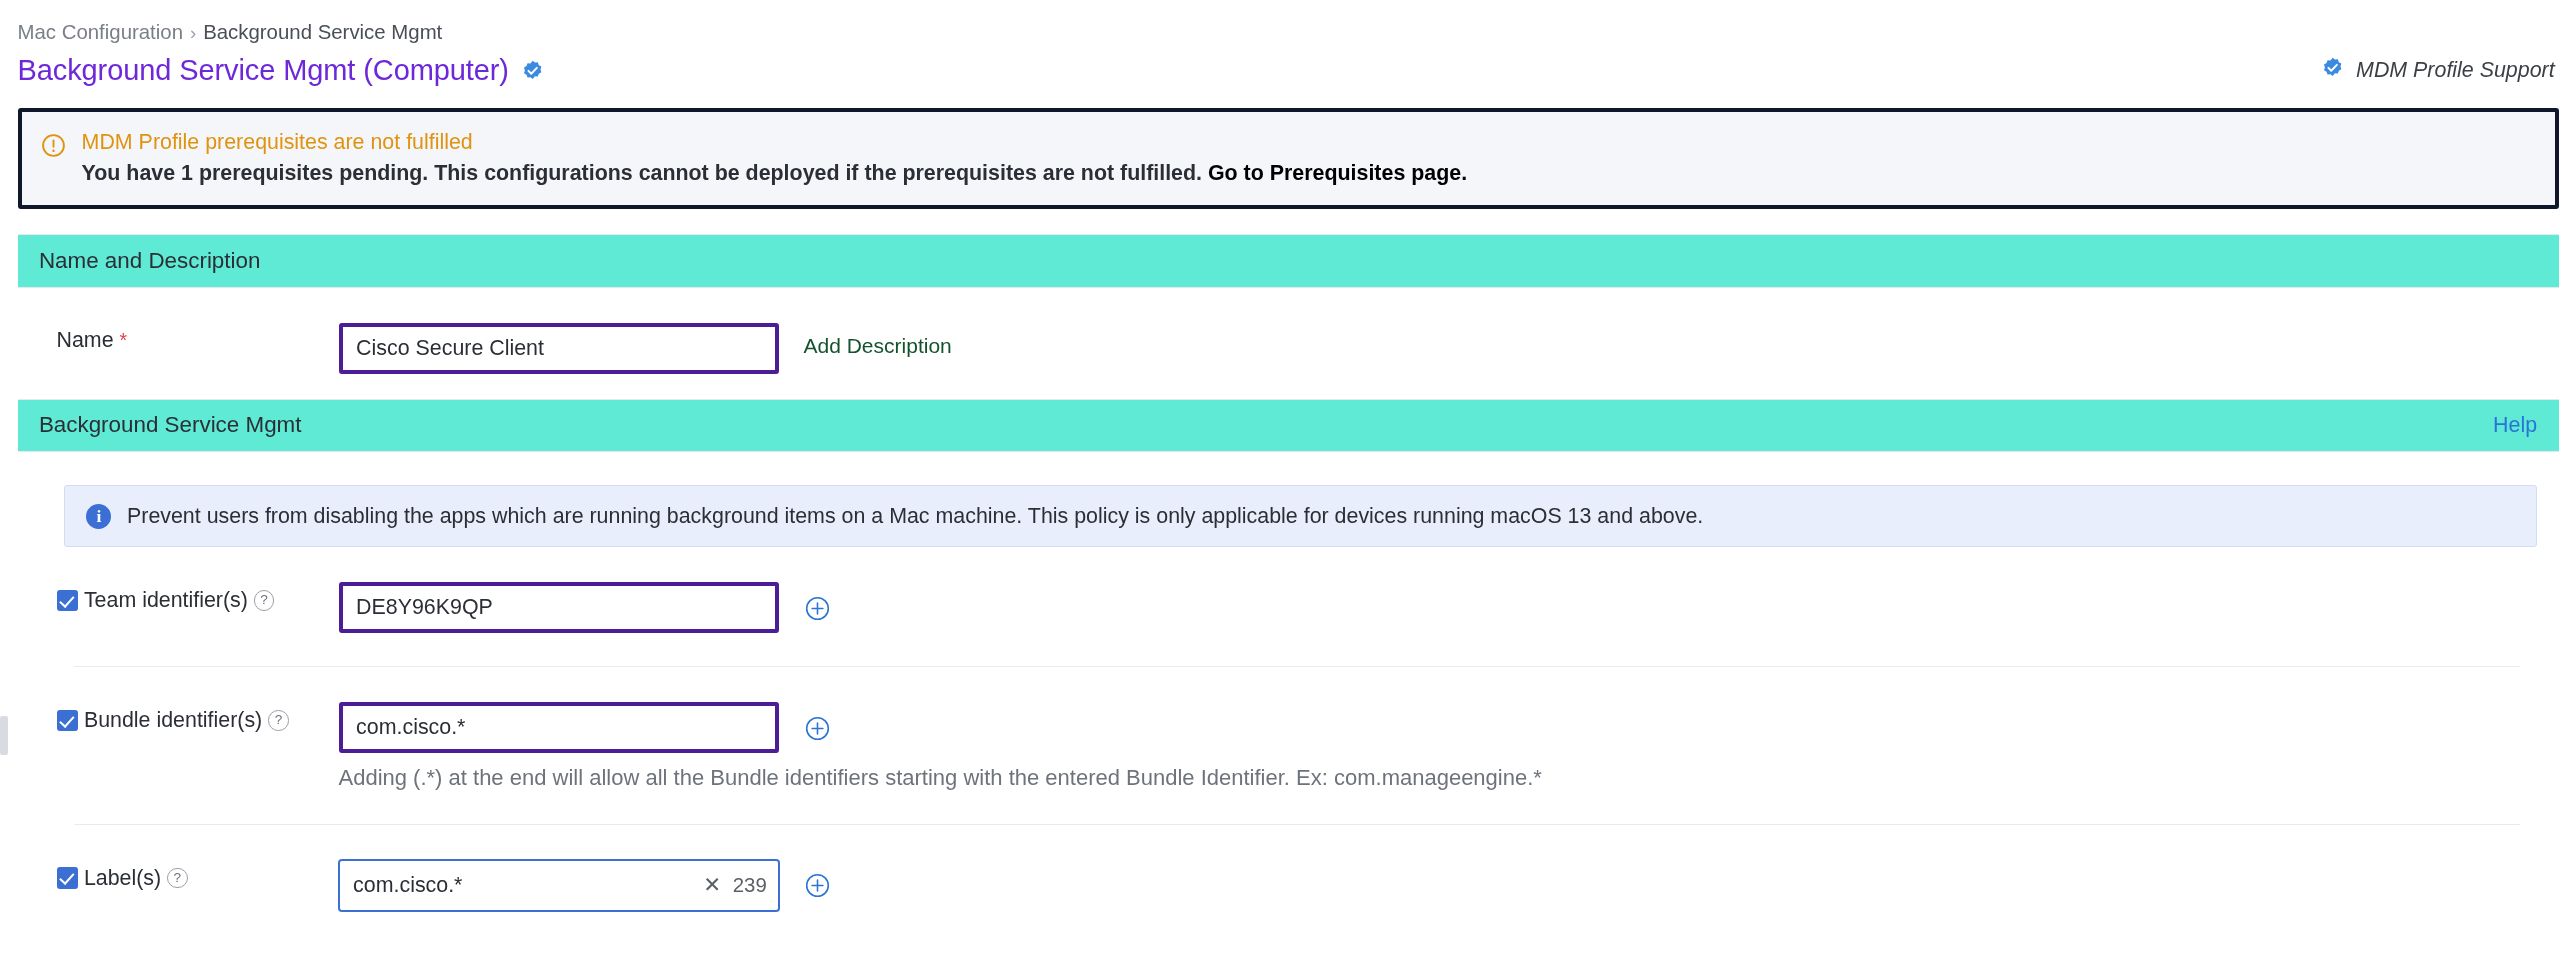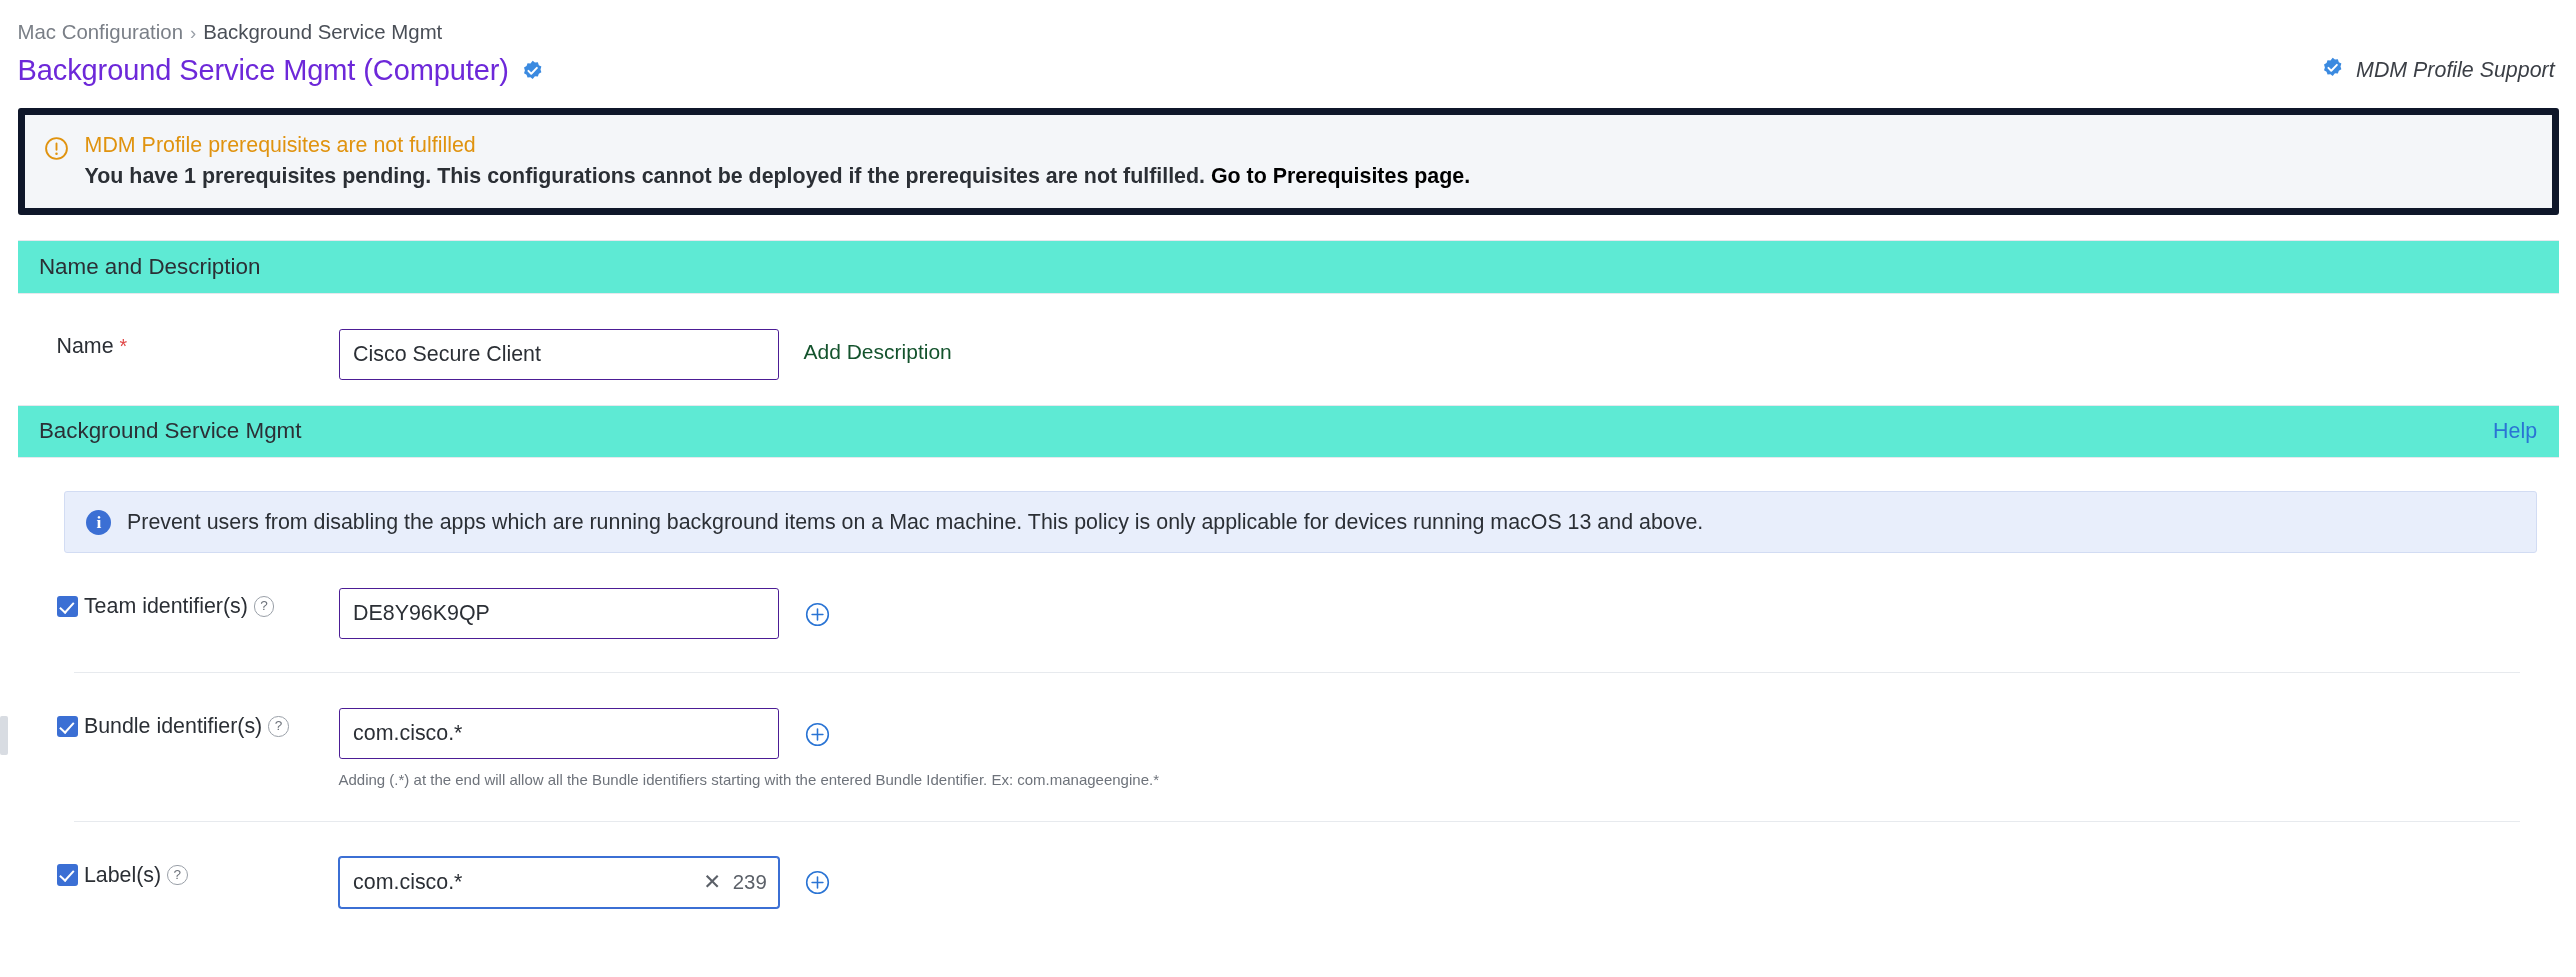--- a/index.html
+++ b/index.html
@@ -50,21 +50,21 @@
   }
   .title-right {
     display: flex; align-items: center; gap: 11.7px;
     font-size: 21.4px; color: #3b3f46; font-style: italic;
   }
 
   
   .banner {
     margin: 21.4px 17.5px 0 17.5px;
     background: #f4f6f9;
-    border: 7px solid #0f172a;
+    border: 4px solid #0f172a;
     border-radius: 2.9px;
     padding: 17.5px 19.5px 19.5px 19.5px;
     display: flex;
     gap: 15.6px;
   }
   .banner-icon {
     flex: 0 0 auto;
     width: 25px; height: 25px;
     margin-top: 2.9px;
   }
@@ -113,21 +113,21 @@
     display: flex;
     align-items: center;
     gap: 6px;
     padding-top: 5.8px;
   }
   .req { color: #e04545; font-size: 19.5px; }
   .field-col { display: flex; align-items: flex-start; gap: 25px; }
   .text-input {
     width: 440px;
     height: 51px;
-    border: 1px solid #4c1d95;
+    border: 4px solid #4c1d95;
     border-radius: 2.9px;
     padding: 0 13.6px;
     font-size: 21.4px;
     color: #2b2f35;
     font-family: "Liberation Sans", sans-serif;
     background: #fff;
     outline: none;
   }
   .text-input.focused {
     border: 1px solid #3b6fd4;
@@ -142,21 +142,21 @@
     align-items: center;
     gap: 11.7px;
     font-size: 20.4px;
     color: #5b6068;
   }
   .clear-x { color: #5b6068; font-size: 21.4px; cursor: pointer; }
   .add-link { color: #14532d; font-size: 21px; text-decoration: none; padding-top: 11.7px; }
   .hint {
     margin-left: 321px;
     padding-left: 0;
-    font-size: 15px;
+    font-size: 22px;
     color: #6e737b;
     margin-top: 11.7px;
   }
   .plus-btn {
     width: 27px; height: 27px;
     margin-top: 12.7px;
     flex: 0 0 auto;
     cursor: pointer;
   }
   .divider {

